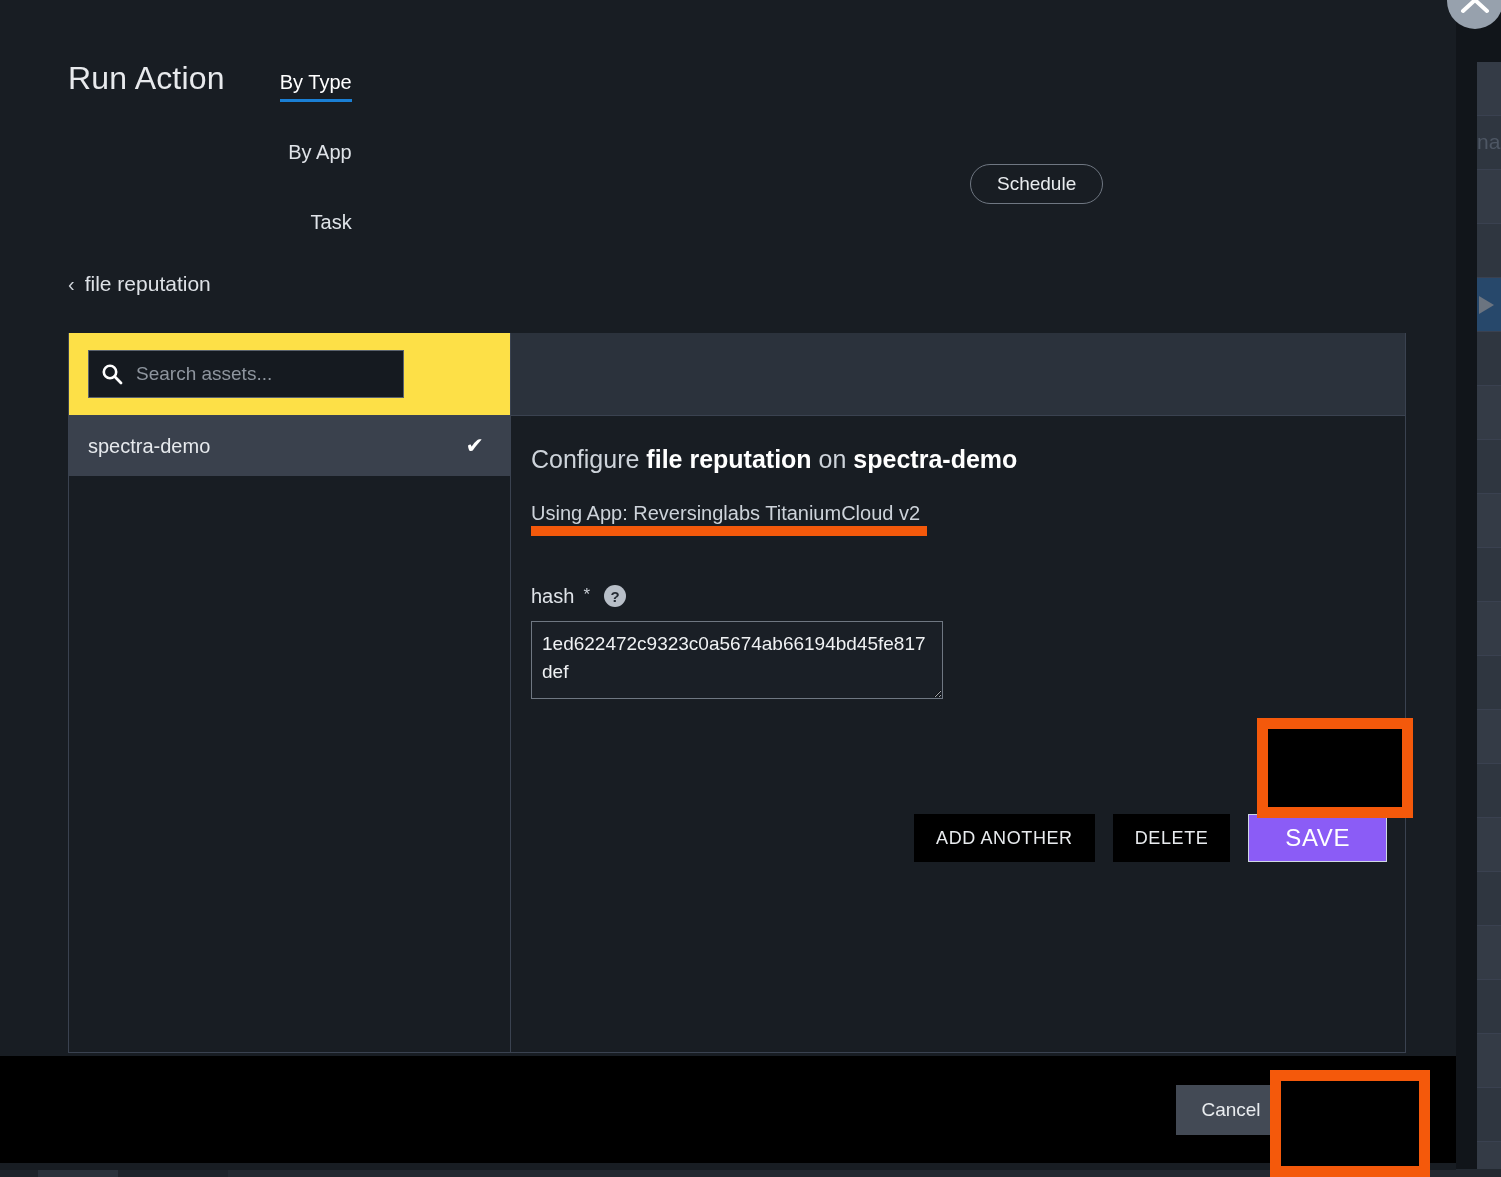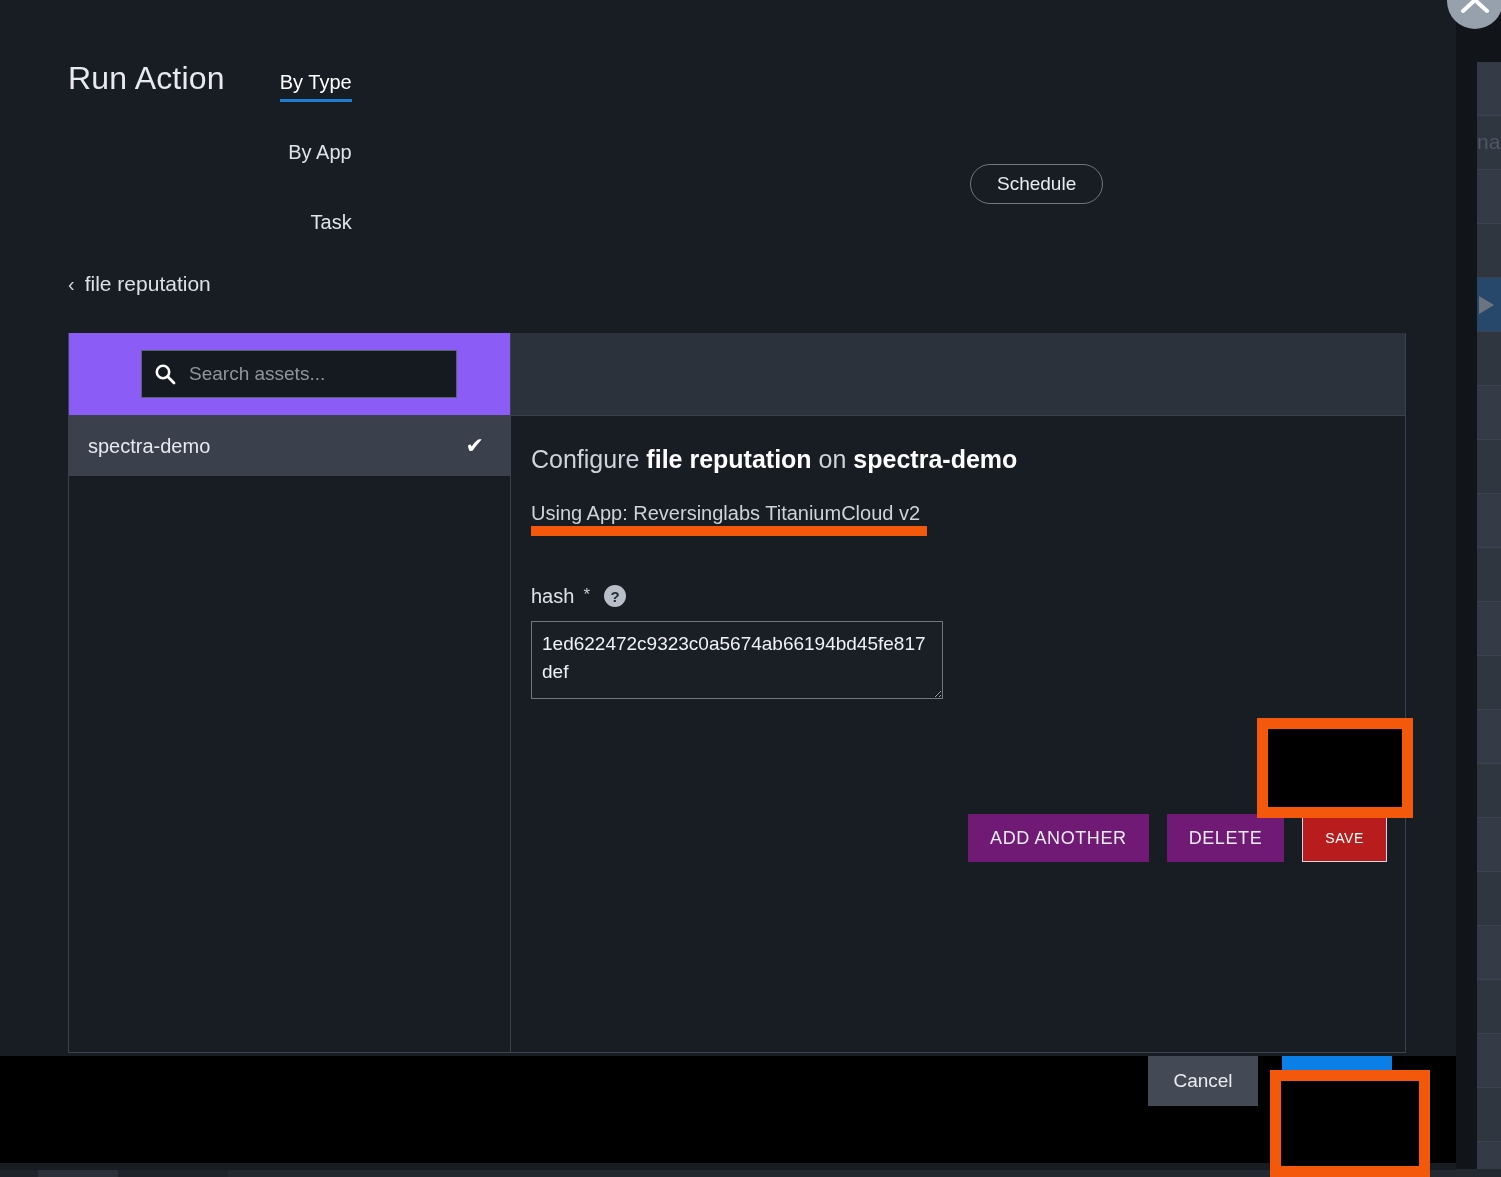--- a/index.html
+++ b/index.html
@@ -160,25 +160,24 @@
     border-top: none;
   }
   #left-pane {
     width: 442px;
     display: flex; flex-direction: column;
     border-right: 1px solid #3a4250;
     background: #181d23;
   }
   .left-head {
     height: 83px;
-    background: #8b5cf6;
+    background: #fde047;
     display: flex; align-items: center;
     padding: 0 0 0 19px;
     border-bottom: 1px solid #3a4250;
-    justify-content: center;
   }
   .search-box {
     width: 316px; height: 48px;
     background: #151a20;
     border: 1px solid #5a626d;
     display: flex; align-items: center;
     padding: 0 12px;
   }
   .search-box svg { flex: none; }
   #search-input {
@@ -263,34 +262,34 @@
     display: block;
   }
 
   .btn-row {
     position: absolute;
     right: 18px; top: 398px;
     display: flex; align-items: center; gap: 18px;
   }
   .btn-flat {
     height: 48px; padding: 12px 22px;
-    background: #701a75;
+    background: #000000;
     border: none;
     color: #e9ecef;
     font-size: 18px;
     letter-spacing: 0.6px;
     font-family: "Liberation Sans", sans-serif;
     cursor: pointer;
   }
   .btn-primary {
-    height: 48px; padding: 0 22px;
-    background: #b91c1c;
+    height: 48px; padding: 0 36px;
+    background: #8b5cf6;
     border: 1px solid #cfd8e3;
     color: #ffffff;
-    font-size: 14px;
+    font-size: 24px;
     letter-spacing: 0.6px;
     font-family: "Liberation Sans", sans-serif;
     cursor: pointer;
   }
 
   
   .anno-box {
     position: absolute;
     border: 11px solid #f4590b;
     background: #000000;
@@ -299,23 +298,23 @@
   }
   #anno-save  { left: 1257px; top: 718px;  width: 156px; height: 100px; }
   #anno-launch{ left: 1270px; top: 1070px; width: 160px; height: 107px; }
 
   
   #footer {
     position: absolute;
     left: 0; bottom: 7px;
     width: 1456px; height: 107px;
     background: #000000;
-    display: flex; justify-content: flex-end;
-    padding-right: 34px;
-    gap: 24px;
+    display: flex; align-items: center; justify-content: flex-end;
+    padding-right: 14px;
+    gap: 16px;
   }
   #cancel-btn {
     height: 50px; width: 110px;
     background: #434a55; border: none;
     color: #e9ecef; font-size: 19px;
     font-family: "Liberation Sans", sans-serif;
     cursor: pointer;
   }
   #launch-btn {
     height: 50px; width: 110px;

